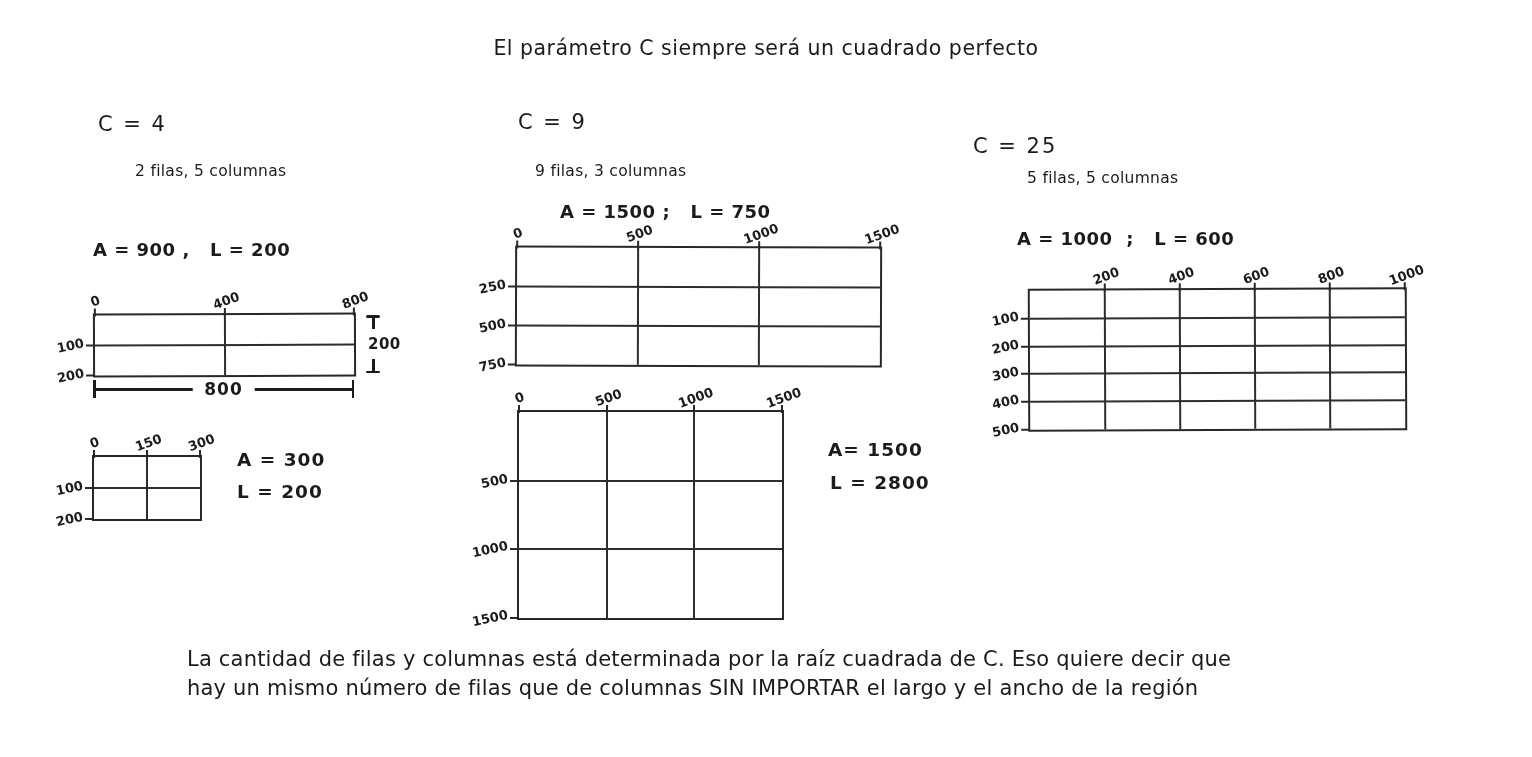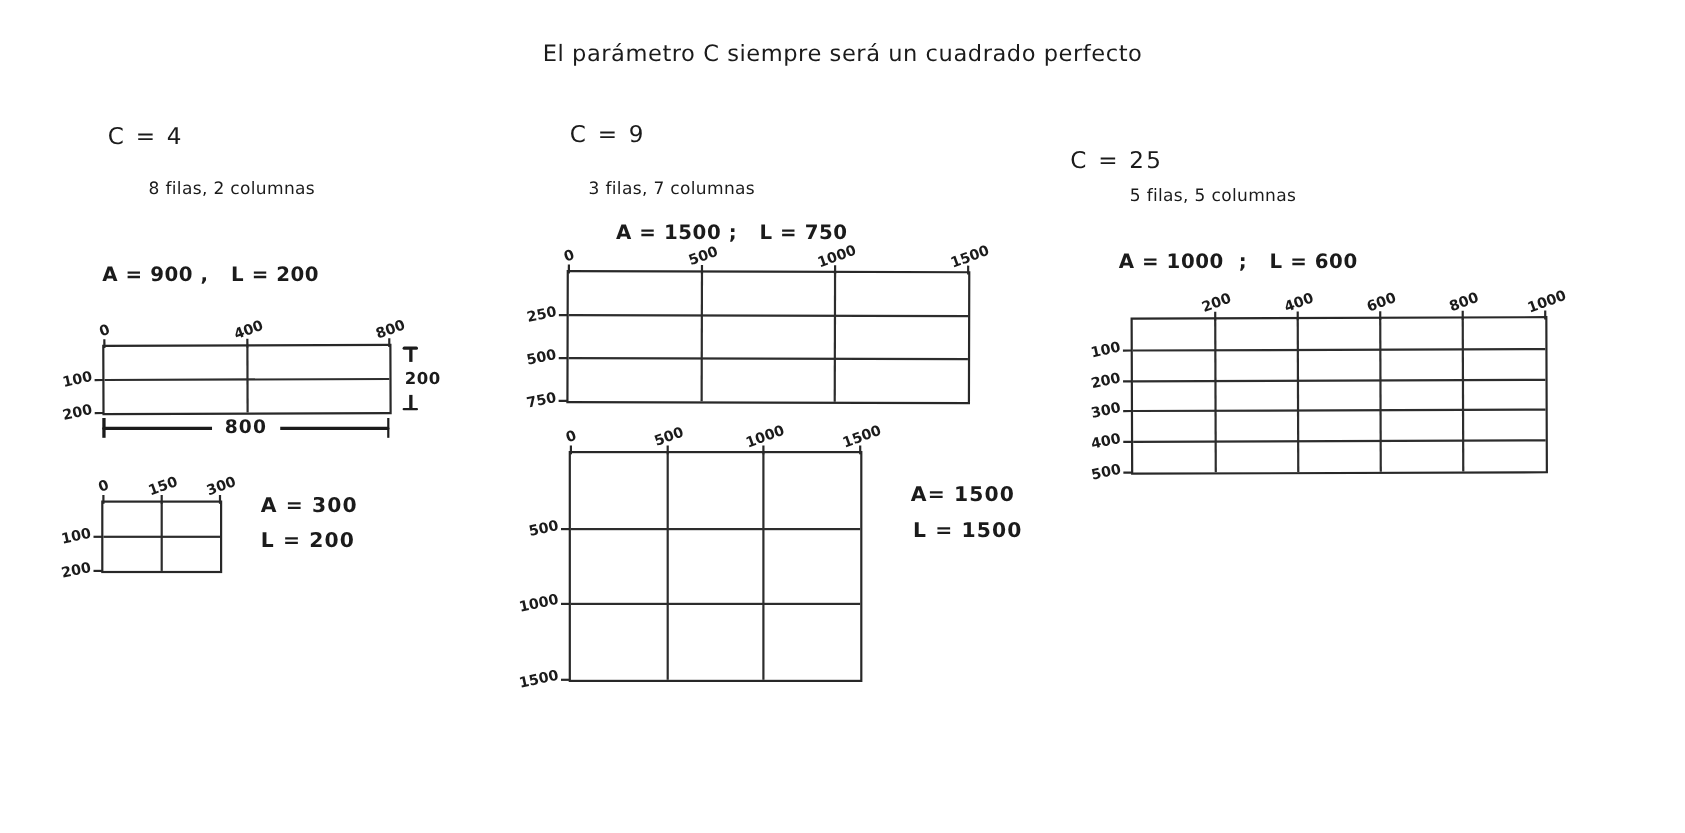--- a/index.html
+++ b/index.html
@@ -73,21 +73,21 @@
   .footer{position:absolute;left:187px;top:645px;font-size:21px;line-height:29px;letter-spacing:.2px;}
 </style>
 </head>
 <body>
 
 <div class="canvas">
 
   <div class="title">El parámetro C siempre será un cuadrado perfecto</div>
 
   <div class="c-label" id="c0">C = 4</div>
-  <div class="sub-label" id="sub0">8 filas, 2 columnas</div>
+  <div class="sub-label" id="sub0">2 filas, 5 columnas</div>
   <div class="dims-label" id="dims0">A = 900 ,   L = 200</div>
 
   <div class="grid" id="grid0">
       <div class="vline" style="left: calc(50% - 1px);"></div>
       <div class="hline" style="top: calc(50% - 1px);"></div>
       <div class="t-top" style="left: 0%;">0</div>
       <div class="t-top-mark" style="left: calc(0% - 1px);"></div>
       <div class="t-top" style="left: 50%;">400</div>
       <div class="t-top-mark" style="left: calc(50% - 1px);"></div>
       <div class="t-top" style="left: 100%;">800</div>
@@ -124,21 +124,21 @@
       <div class="t-top-mark" style="left: calc(100% - 1px);"></div>
       <div class="t-left" style="top: 50%;">100</div>
       <div class="t-left-mark" style="top: calc(50% - 1px);"></div>
       <div class="t-left" style="top: 100%;">200</div>
       <div class="t-left-mark" style="top: calc(100% - 1px);"></div>
     </div>
   <div class="note" id="a300">A = 300</div>
   <div class="note" id="l200">L = 200</div>
 
   <div class="c-label" id="c1">C = 9</div>
-  <div class="sub-label" id="sub1">3 filas, 7 columnas</div>
+  <div class="sub-label" id="sub1">9 filas, 3 columnas</div>
   <div class="dims-label" id="dims1">A = 1500 ;   L = 750</div>
 
   <div class="grid" id="grid2">
       <div class="vline" style="left: calc(33.3333% - 1px);"></div>
       <div class="vline" style="left: calc(66.6667% - 1px);"></div>
       <div class="hline" style="top: calc(33.3333% - 1px);"></div>
       <div class="hline" style="top: calc(66.6667% - 1px);"></div>
       <div class="t-top" style="left: 0%;">0</div>
       <div class="t-top-mark" style="left: calc(0% - 1px);"></div>
       <div class="t-top" style="left: 33.3333%;">500</div>
@@ -168,21 +168,21 @@
       <div class="t-top" style="left: 100%;">1500</div>
       <div class="t-top-mark" style="left: calc(100% - 1px);"></div>
       <div class="t-left" style="top: 33.3333%;">500</div>
       <div class="t-left-mark" style="top: calc(33.3333% - 1px);"></div>
       <div class="t-left" style="top: 66.6667%;">1000</div>
       <div class="t-left-mark" style="top: calc(66.6667% - 1px);"></div>
       <div class="t-left" style="top: 100%;">1500</div>
       <div class="t-left-mark" style="top: calc(100% - 1px);"></div>
     </div>
   <div class="note" id="a1500">A= 1500</div>
-  <div class="note" id="l1500">L = 1500</div>
+  <div class="note" id="l1500">L = 2800</div>
 
   <div class="c-label" id="c2">C = 25</div>
   <div class="sub-label" id="sub2">5 filas, 5 columnas</div>
   <div class="dims-label" id="dims2">A = 1000  ;   L = 600</div>
 
   <div class="grid" id="grid4">
       <div class="vline" style="left: calc(20% - 1px);"></div>
       <div class="vline" style="left: calc(40% - 1px);"></div>
       <div class="vline" style="left: calc(60% - 1px);"></div>
       <div class="vline" style="left: calc(80% - 1px);"></div>
@@ -205,14 +205,18 @@
       <div class="t-left" style="top: 40%;">200</div>
       <div class="t-left-mark" style="top: calc(40% - 1px);"></div>
       <div class="t-left" style="top: 60%;">300</div>
       <div class="t-left-mark" style="top: calc(60% - 1px);"></div>
       <div class="t-left" style="top: 80%;">400</div>
       <div class="t-left-mark" style="top: calc(80% - 1px);"></div>
       <div class="t-left" style="top: 100%;">500</div>
       <div class="t-left-mark" style="top: calc(100% - 1px);"></div>
     </div>
 
+  <div class="footer">
+    <div>La cantidad de filas y columnas está determinada por la raíz cuadrada de C. Eso quiere decir que</div>
+    <div>hay un mismo número de filas que de columnas SIN IMPORTAR el largo y el ancho de la región</div>
+  </div>
 
 </div>
 
 </body></html>

